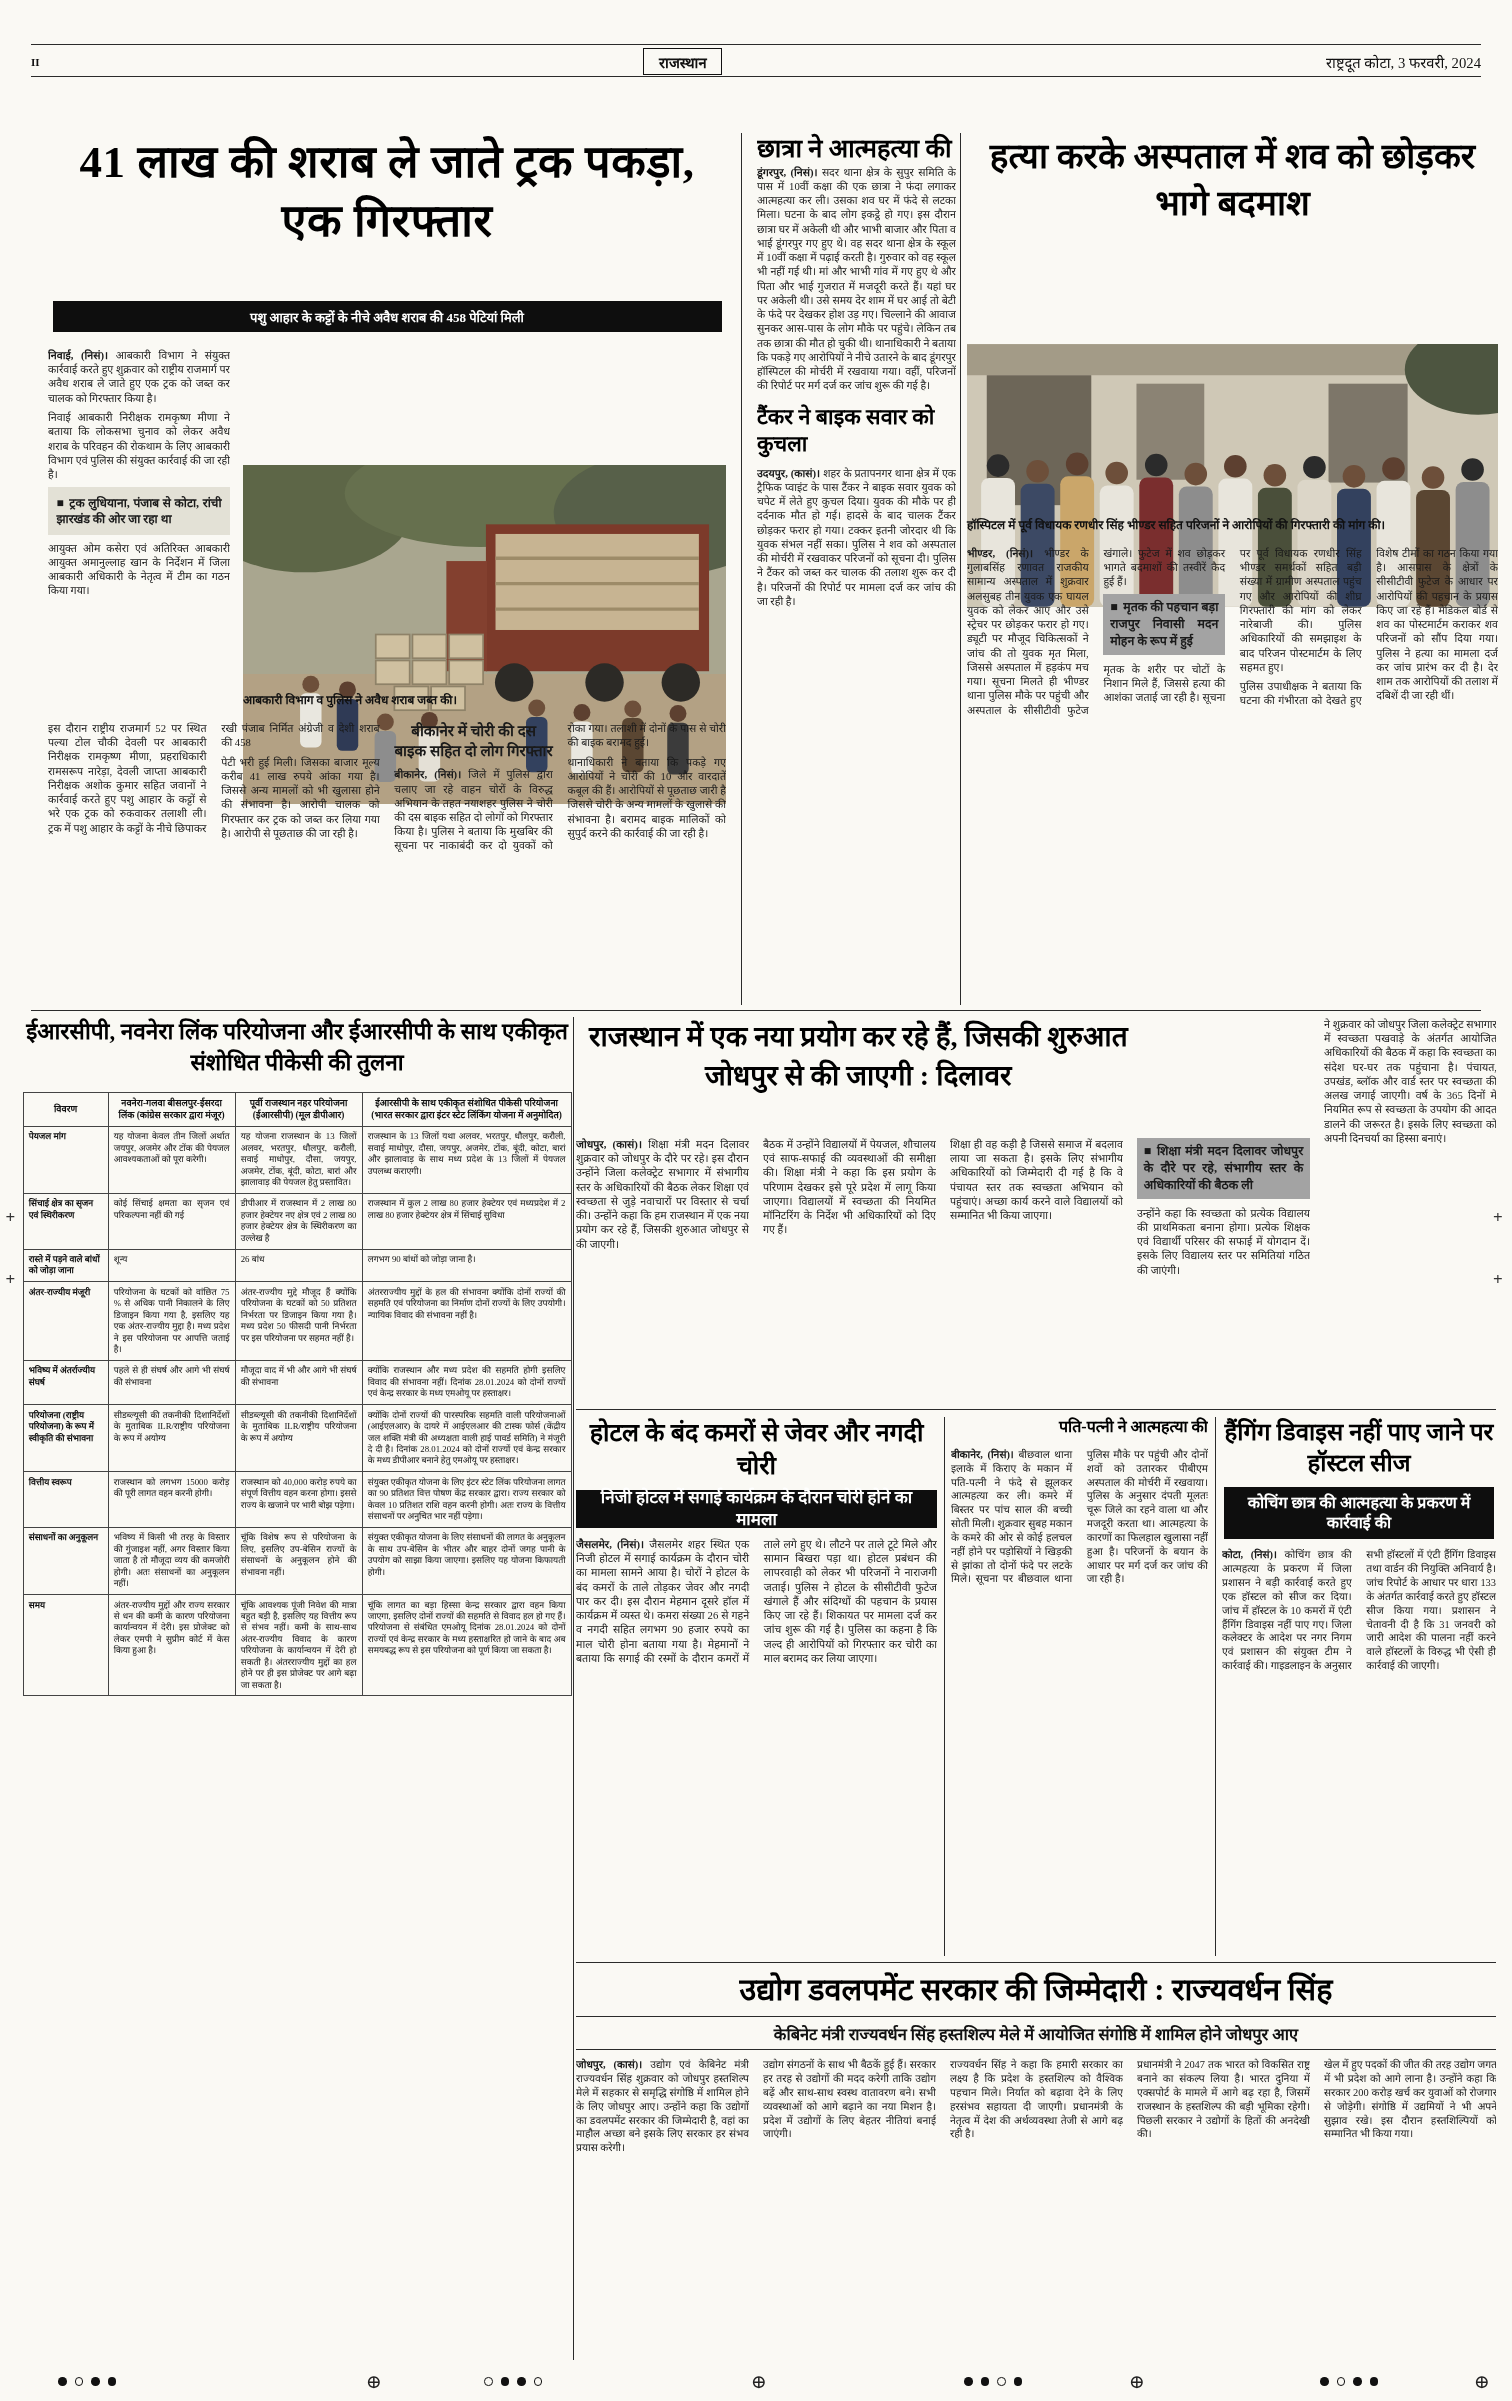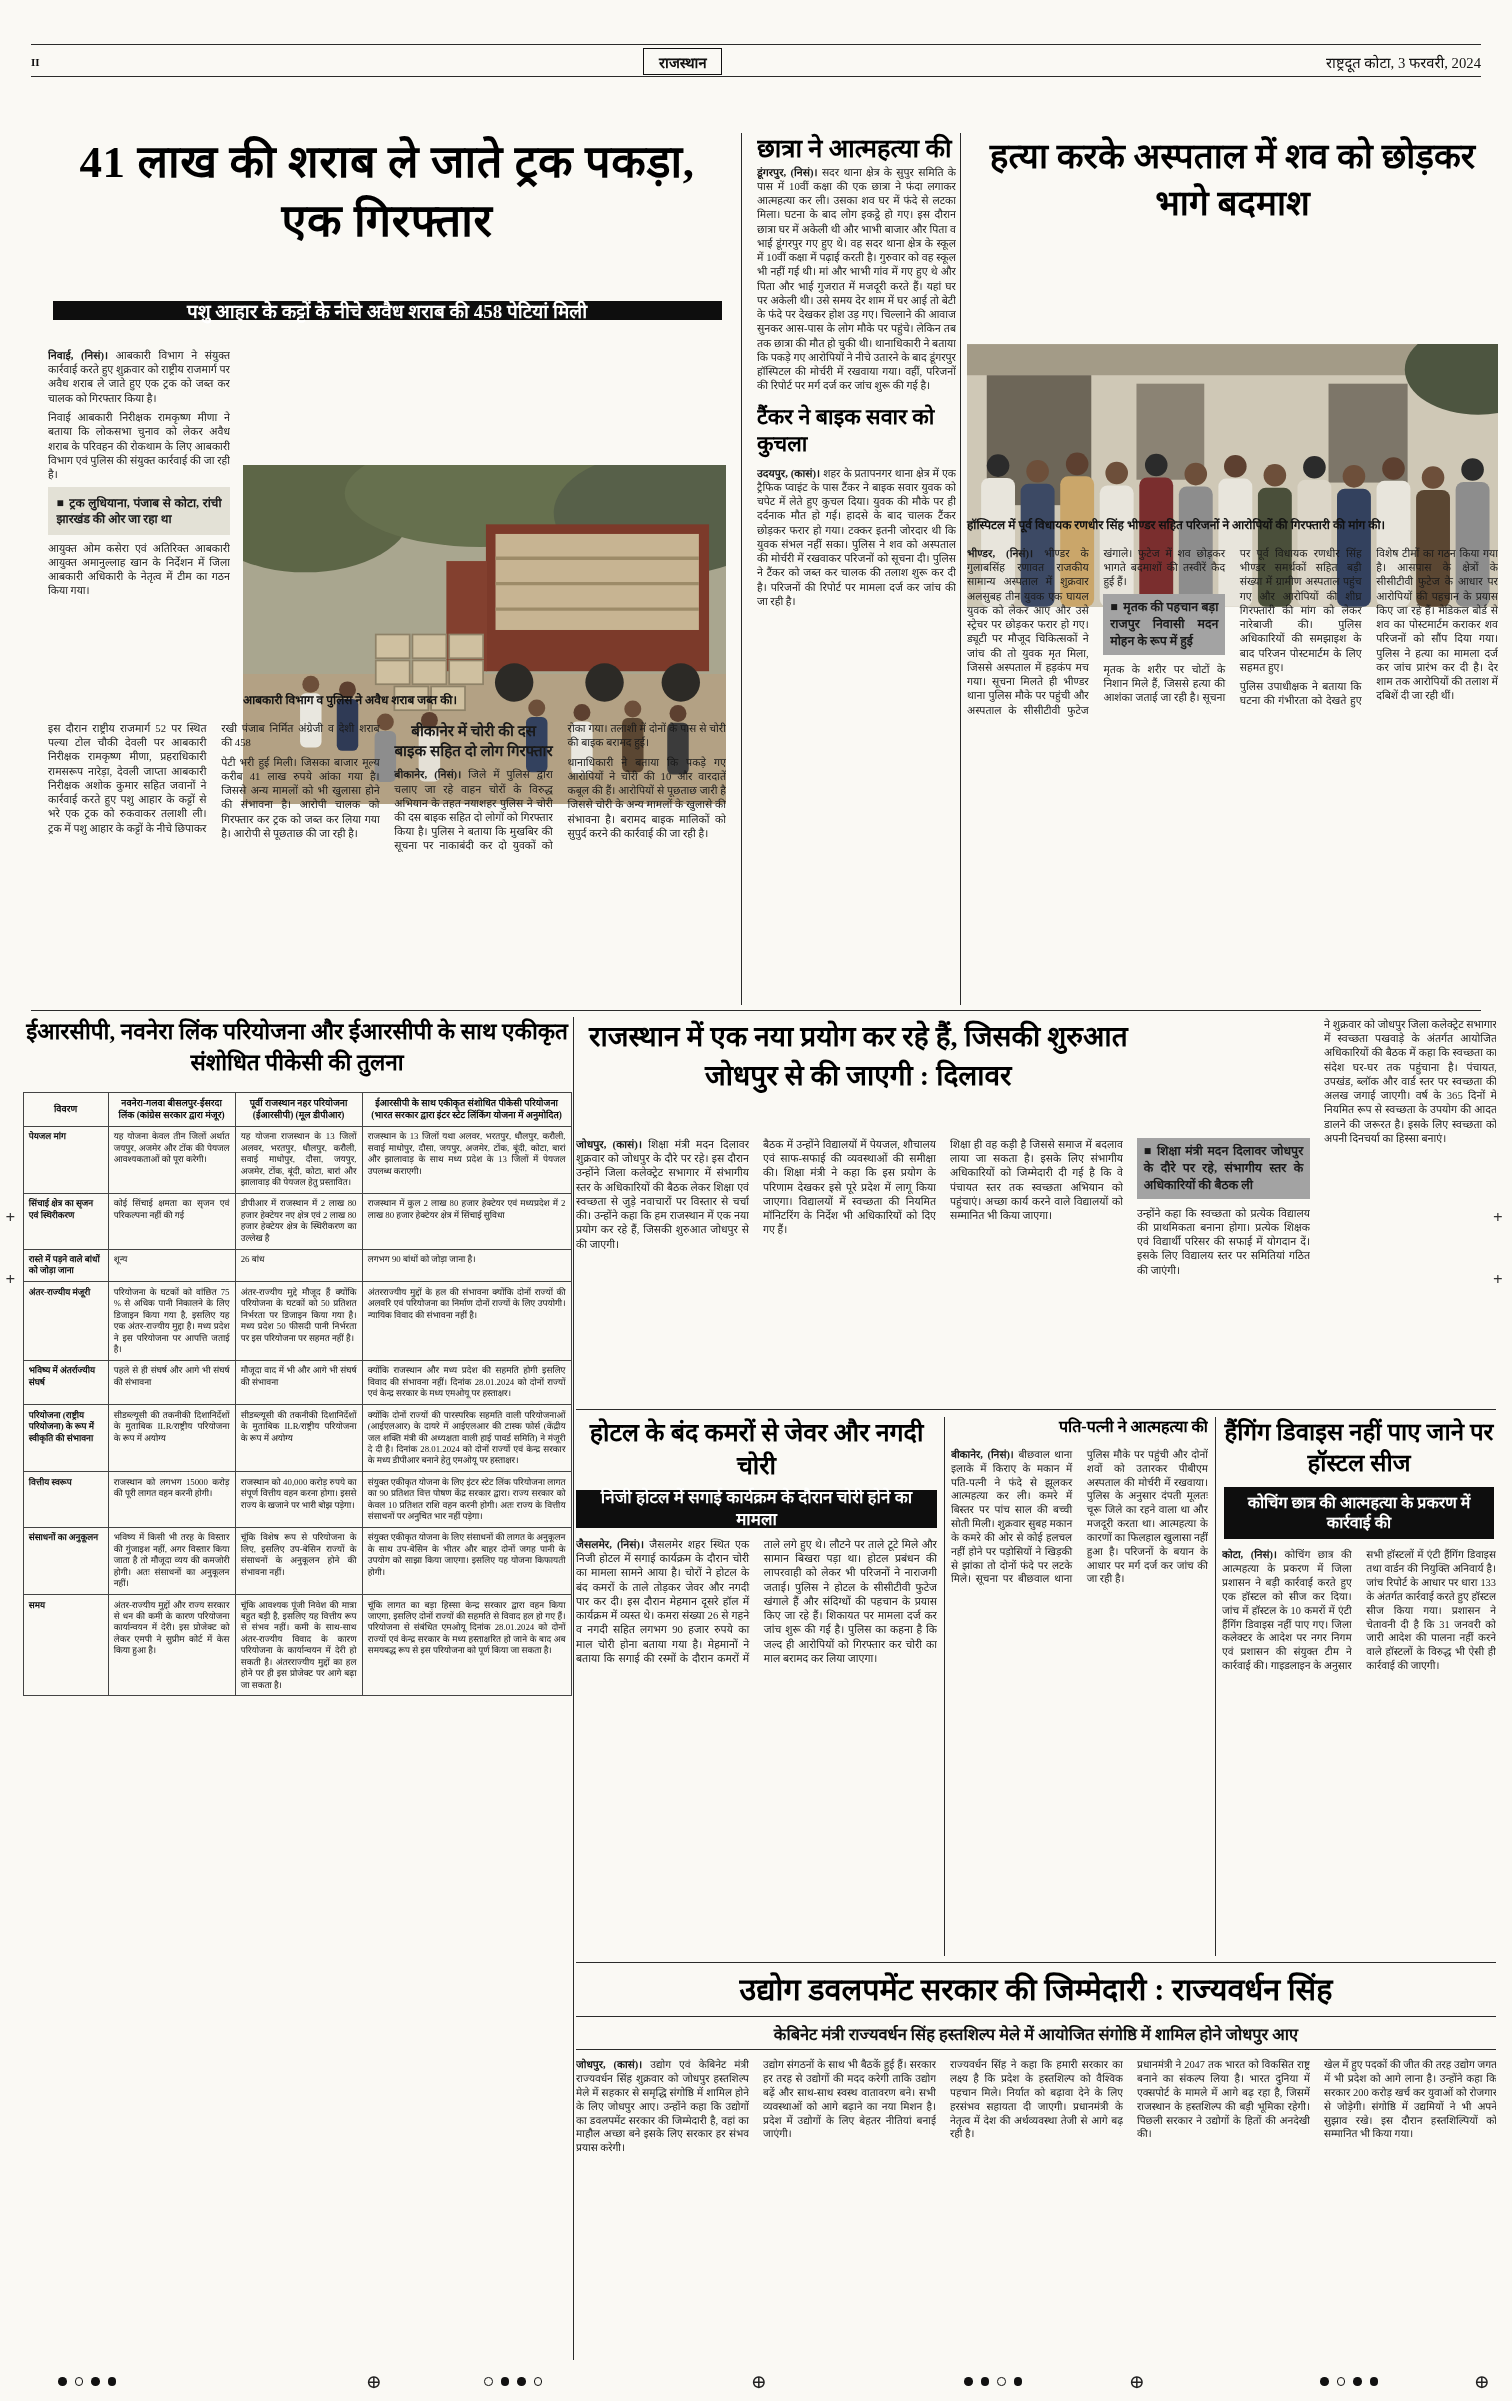--- a/index.html
+++ b/index.html
@@ -46,21 +46,21 @@
   <div class="rule-h" style="left:31px; top:44px; width:1450px;"></div>
   <div class="abs" style="left:31px; top:49px; width:1450px; height:25px; display:flex; align-items:center; justify-content:space-between;">
     <div style="font-size:11px; font-weight:bold;">II</div>
     <div class="section-box">राजस्थान</div>
     <div style="font-size:14.7px;">राष्ट्रदूत कोटा, 3 फरवरी, 2024</div>
   </div>
   <div class="rule-h" style="left:31px; top:76px; width:1450px;"></div>
 
   <div class="abs" style="left:48px; top:133px; width:678px; height:872px;">
     <div class="headline" style="font-size:45px; line-height:1.3; text-align:center; letter-spacing:0.6px;">41 लाख की शराब ले जाते ट्रक पकड़ा, एक गिरफ्तार</div>
-    <div class="deck-bar abs" style="left:4.5px; top:168px; width:669px; height:19px; font-size:19px;">पशु आहार के कट्टों के नीचे अवैध शराब की 458 पेटियां मिली</div>
+    <div class="deck-bar abs" style="left:4.5px; top:168px; width:669px; height:31px; font-size:13px;">पशु आहार के कट्टों के नीचे अवैध शराब की 458 पेटियां मिली</div>
     <div class="abs body-text" style="left:0; top:215px; width:182px; height:339px; overflow:hidden;">
       <p><span class="dateline">निवाई, (निसं)।</span>
          <span>आबकारी विभाग ने संयुक्त कार्रवाई करते हुए शुक्रवार को राष्ट्रीय राजमार्ग पर अवैध शराब ले जाते हुए एक ट्रक को जब्त कर चालक को गिरफ्तार किया है।</span></p>
       <p>निवाई आबकारी निरीक्षक रामकृष्ण मीणा ने बताया कि लोकसभा चुनाव को लेकर अवैध शराब के परिवहन की रोकथाम के लिए आबकारी विभाग एवं पुलिस की संयुक्त कार्रवाई की जा रही है।</p>
       <div class="highlight-box">
         <span class="sq">■</span><span>ट्रक लुधियाना, पंजाब से कोटा, रांची झारखंड की ओर जा रहा था</span>
       </div>
       <p>आयुक्त ओम कसेरा एवं अतिरिक्त आबकारी आयुक्त अमानुल्लाह खान के निर्देशन में जिला आबकारी अधिकारी के नेतृत्व में टीम का गठन किया गया।</p>
     </div>
     <div class="abs photo" style="left:195px; top:215px; width:483px; height:339px;">
@@ -218,21 +218,21 @@
         <tr>
             <td class="lbl">रास्ते में पड़ने वाले बांधों को जोड़ा जाना</td>
             <td>शून्य</td>
             <td>26 बांध</td>
             <td>लगभग 90 बांधों को जोड़ा जाना है।</td>
           </tr>
         <tr>
             <td class="lbl">अंतर-राज्यीय मंजूरी</td>
             <td>परियोजना के घटकों को वांछित 75 % से अधिक पानी निकालने के लिए डिजाइन किया गया है, इसलिए यह एक अंतर-राज्यीय मुद्दा है। मध्य प्रदेश ने इस परियोजना पर आपत्ति जताई है।</td>
             <td>अंतर-राज्यीय मुद्दे मौजूद हैं क्योंकि परियोजना के घटकों को 50 प्रतिशत निर्भरता पर डिजाइन किया गया है। मध्य प्रदेश 50 फीसदी पानी निर्भरता पर इस परियोजना पर सहमत नहीं है।</td>
-            <td>अंतरराज्यीय मुद्दों के हल की संभावना क्योंकि दोनों राज्यों की अलवरि एवं परियोजना का निर्माण दोनों राज्यों के लिए उपयोगी। न्यायिक विवाद की संभावना नहीं है।</td>
+            <td>अंतरराज्यीय मुद्दों के हल की संभावना क्योंकि दोनों राज्यों की सहमति एवं परियोजना का निर्माण दोनों राज्यों के लिए उपयोगी। न्यायिक विवाद की संभावना नहीं है।</td>
           </tr>
         <tr>
             <td class="lbl">भविष्य में अंतर्राज्यीय संघर्ष</td>
             <td>पहले से ही संघर्ष और आगे भी संघर्ष की संभावना</td>
             <td>मौजूदा वाद में भी और आगे भी संघर्ष की संभावना</td>
             <td>क्योंकि राजस्थान और मध्य प्रदेश की सहमति होगी इसलिए विवाद की संभावना नहीं। दिनांक 28.01.2024 को दोनों राज्यों एवं केन्द्र सरकार के मध्य एमओयू पर हस्ताक्षर।</td>
           </tr>
         <tr>
             <td class="lbl">परियोजना (राष्ट्रीय परियोजना) के रूप में स्वीकृति की संभावना</td>
             <td>सीडब्ल्यूसी की तकनीकी दिशानिर्देशों के मुताबिक ILR/राष्ट्रीय परियोजना के रूप में अयोग्य</td>

